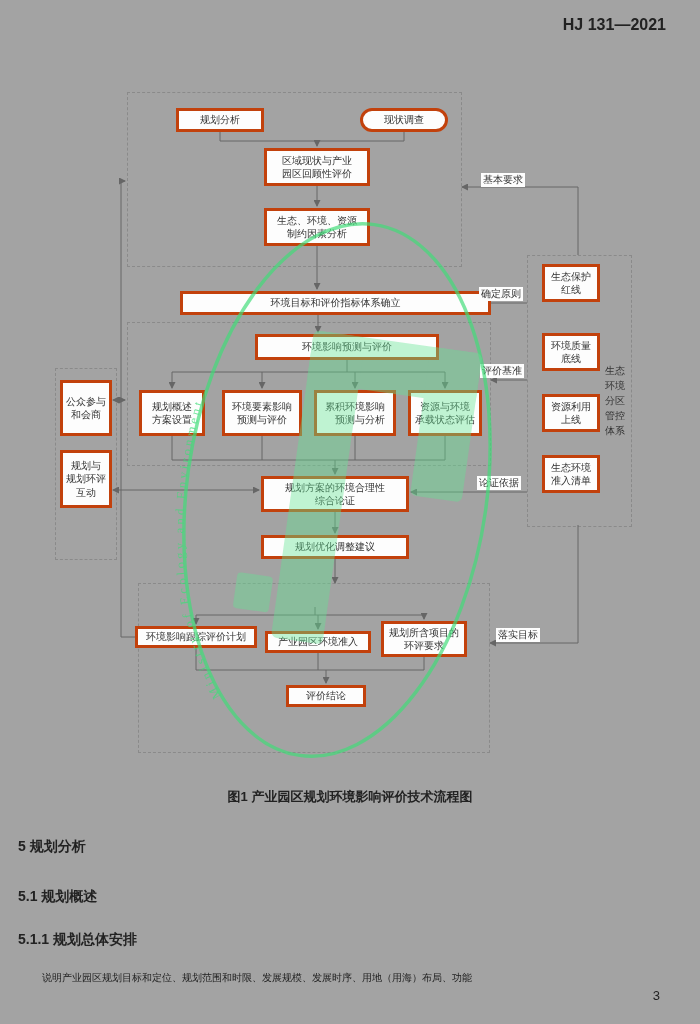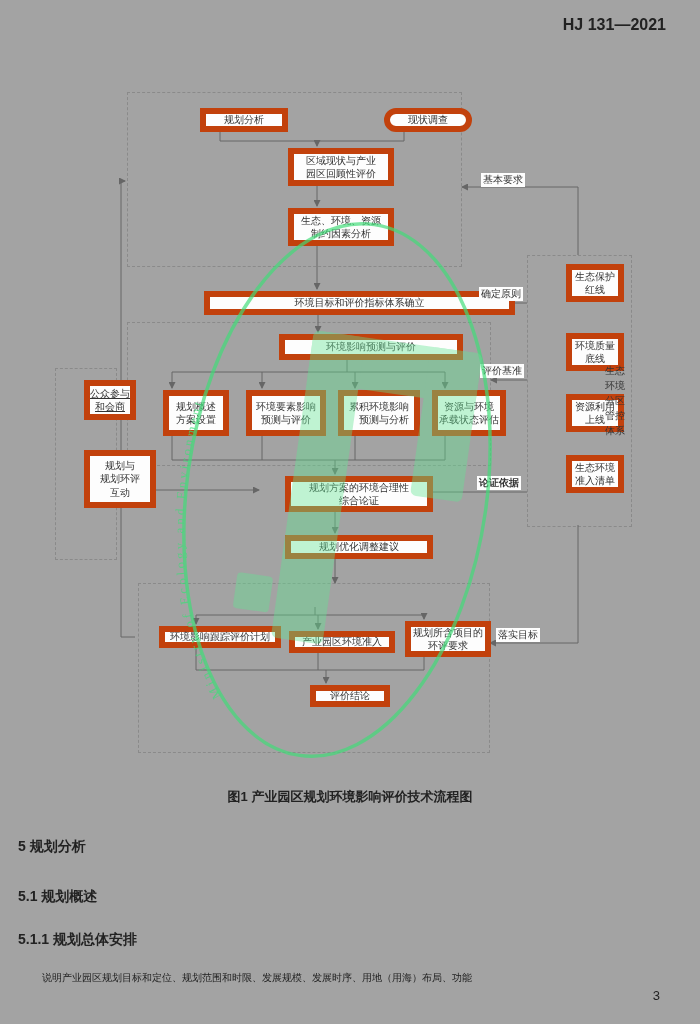--- a/index.html
+++ b/index.html
@@ -2,23 +2,23 @@
 <html><head>
 <meta charset="utf-8">
 <style>
   html,body{margin:0;padding:0;}
   body{background:#e8e8e8;font-family:"Liberation Sans","DejaVu Sans",sans-serif;}
   .page{position:relative;width:700px;height:1024px;background:#a3a3a3;overflow:hidden;
         color:#3a3a3a;}
   .hdr{position:absolute;top:16px;right:34px;font-size:16px;font-weight:bold;color:#222;}
   .cont{position:absolute;border:1px dashed #8a8a8a;z-index:1;}
   .lines{position:absolute;left:0;top:0;z-index:2;}
-  .node{position:absolute;border:6px solid #c2410c;background:#fdfdfd;display:flex;
+  .node{position:absolute;border:3px solid #c2410c;background:#fdfdfd;display:flex;
         align-items:center;justify-content:center;text-align:center;font-size:10px;
-        line-height:1.35;color:#333;white-space:pre-line;z-index:3;box-sizing:border-box;margin-left:24px;}
+        line-height:1.35;color:#333;white-space:pre-line;z-index:3;box-sizing:border-box;}
   .nodeb{position:absolute;display:flex;align-items:center;justify-content:center;
         text-align:center;font-size:10px;line-height:1.5;color:#333;white-space:pre-line;z-index:3;}
   .slabel{position:absolute;font-size:10px;color:#333;z-index:3;background:#fdfdfd;padding:0 2px;}
   .wm{position:absolute;left:0;top:0;z-index:6;pointer-events:none;}
   .caption{position:absolute;left:0;top:788px;width:700px;text-align:center;
         font-size:13px;font-weight:bold;color:#222;}
   .h5{position:absolute;left:18px;top:838px;font-size:14px;font-weight:bold;color:#222;}
   .h51{position:absolute;left:18px;top:888px;font-size:14px;font-weight:bold;color:#222;}
   .h511{position:absolute;left:18px;top:931px;font-size:14px;font-weight:bold;color:#222;}
   .para{position:absolute;left:42px;top:971px;width:620px;font-size:10px;color:#222;}
@@ -95,43 +95,43 @@
   <div class="node" style="left:408px;top:390px;width:74px;height:46px;">资源与环境
 承载状态评估</div>
   <div class="node" style="left:261px;top:476px;width:148px;height:36px;">规划方案的环境合理性
 综合论证</div>
   <div class="node" style="left:261px;top:535px;width:148px;height:24px;">规划优化调整建议</div>
   <div class="node" style="left:135px;top:626px;width:122px;height:22px;">环境影响跟踪评价计划</div>
   <div class="node" style="left:265px;top:631px;width:106px;height:22px;">产业园区环境准入</div>
   <div class="node" style="left:381px;top:621px;width:86px;height:36px;">规划所含项目的
 环评要求</div>
   <div class="node" style="left:286px;top:685px;width:80px;height:22px;">评价结论</div>
-  <div class="node" style="left:60px;top:380px;width:52px;height:40px;text-decoration:underline;">公众参与
+  <div class="node" style="left:60px;top:380px;width:52px;height:56px;">公众参与
 和会商</div>
-  <div class="node" style="left:60px;top:450px;width:72px;height:58px;">规划与
+  <div class="node" style="left:60px;top:450px;width:52px;height:58px;">规划与
 规划环评
 互动</div>
   <div class="node" style="left:542px;top:264px;width:58px;height:38px;">生态保护
 红线</div>
   <div class="node" style="left:542px;top:333px;width:58px;height:38px;">环境质量
 底线</div>
   <div class="node" style="left:542px;top:394px;width:58px;height:38px;">资源利用
 上线</div>
   <div class="node" style="left:542px;top:455px;width:58px;height:38px;">生态环境
 准入清单</div>
   <div class="nodeb" style="left:603px;top:338px;width:24px;height:124px;">生态
 环境
 分区
 管控
 体系</div>
 
   <div class="slabel" style="left:481px;top:173px;">基本要求</div>
   <div class="slabel" style="left:479px;top:287px;">确定原则</div>
   <div class="slabel" style="left:480px;top:364px;">评价基准</div>
-  <div class="slabel" style="left:477px;top:476px;font-weight:bold;">论证依据</div>
+  <div class="slabel" style="left:477px;top:476px;">论证依据</div>
   <div class="slabel" style="left:496px;top:628px;">落实目标</div>
 
   <svg class="wm" width="700" height="1024">
     <g transform="rotate(8 337 490)" opacity="0.8">
       <ellipse cx="337" cy="490" rx="150" ry="268" fill="none" stroke="#3fdd78" stroke-width="3.5" opacity="0.85"></ellipse>
       <path id="wmArc" d="M273.6 732.9 A150 268 0 0 1 273.6 247.1" fill="none" stroke="none"></path>
       <text font-size="13" fill="#3fdd78" letter-spacing="3" opacity="0.9" font-family="Liberation Serif, DejaVu Serif, serif">
         <textPath href="#wmArc" startOffset="6%">Ministry of Ecology and Environment</textPath>
       </text>
       <g fill="#62e392" opacity="0.5">

